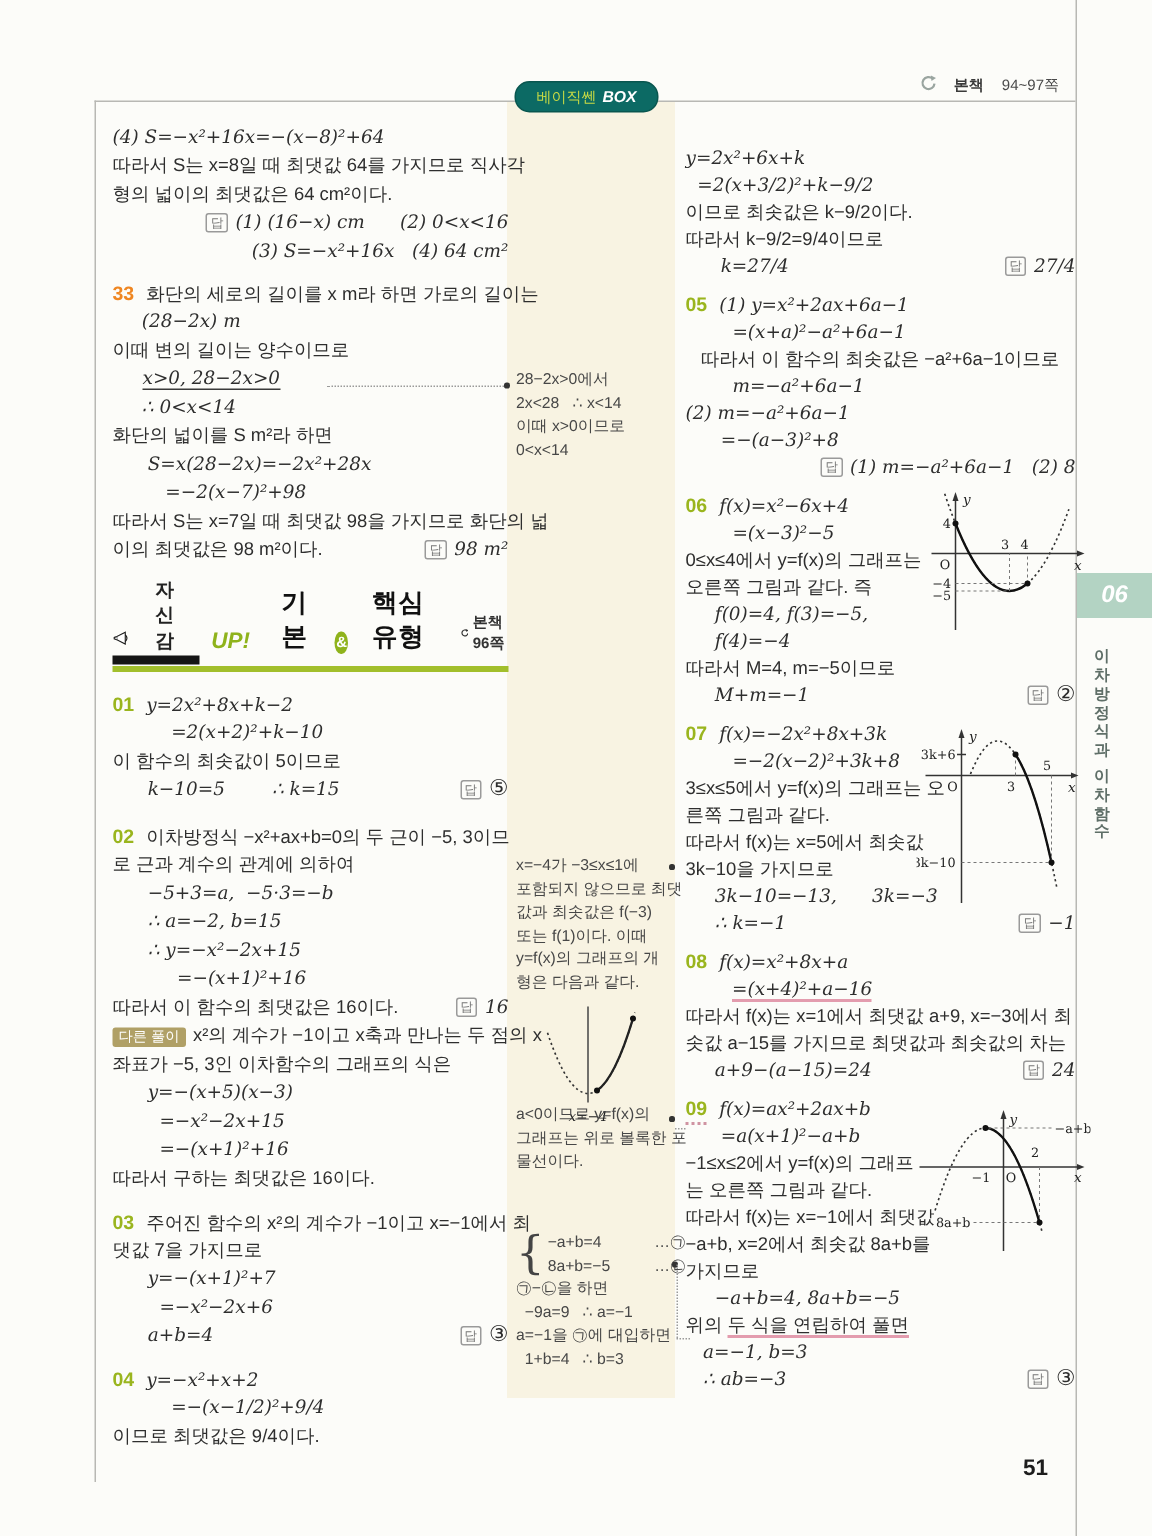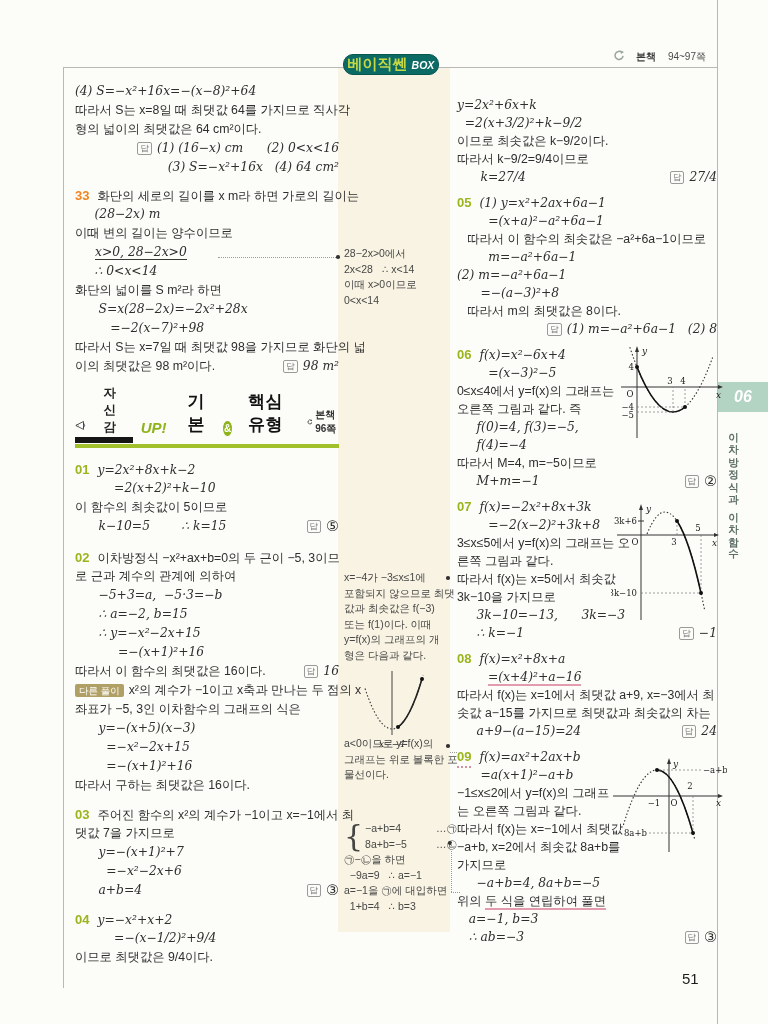--- a/index.html
+++ b/index.html
@@ -25,28 +25,28 @@
   .ml31{margin-left:31px}
   .dotnum{border-bottom:2px dotted #cf93a2}
   .mbadge{display:inline-block;background:#b0a066;color:#fff;font-size:9.5px;border-radius:2px;padding:1px 4px;margin-right:5px;line-height:11px}
   .note{position:absolute;width:104px;color:#474747}
   .note .ln{font-size:10.5px;height:15.5px;line-height:15.5px}
   .bullet{position:absolute;width:3.5px;height:3.5px;border-radius:50%;background:#333}
   .dotline{position:absolute;border-top:1px dotted #9a9a9a;height:0}
   .dotlinev{position:absolute;border-left:1px dotted #9a9a9a;width:0}
   .badge{position:absolute;left:343px;top:54px;width:94px;height:19px;background:#0c6a64;border-radius:10px;
          display:flex;align-items:center;justify-content:center;gap:4px;z-index:3;border:1px solid #09564f}
-  .badge .b1{color:#c6d944;font-size:15px;font-weight:bold}
+  .badge .b1{color:#c6d944;font-size:10px;font-weight:normal}
   .badge .b2{color:#fff;font-size:10.5px;font-weight:bold;font-style:italic}
   .hdr{position:absolute;top:50px;right:62px;font-size:10px;color:#4a4a4a;display:flex;align-items:flex-start;gap:12px}
   .hdr b{color:#3a3a3a}
   .tabnum{position:absolute;left:718px;top:382px;width:50px;height:30px;background:#b3d3c3;color:#fff;
           font-weight:bold;font-size:16px;display:flex;align-items:center;justify-content:center;font-style:italic}
   .tabtitle{position:absolute;left:727px;top:424px;writing-mode:vertical-rl;font-size:10.5px;color:#5f6f68;font-weight:bold;letter-spacing:2px}
-  .pagenum{position:absolute;left:682px;top:970px;font-size:15px;font-weight:normal;color:#1d1d1d}
+  .pagenum{position:absolute;left:682px;top:970px;font-size:15px;font-weight:bold;color:#1d1d1d}
   .sechdr{margin-top:30px;position:relative;height:42px}
   .shrow{display:flex;align-items:flex-end;gap:16px;height:30px}
   .sh1{font-size:12.5px;font-weight:bold;color:#222}
   .sh2{color:#8fb31c;font-weight:900;font-size:15px;font-style:italic;margin-right:5px}
   .sh3{font-size:17px;font-weight:900;letter-spacing:0.5px;color:#111}
   .shamp{width:15px;height:15px;border-radius:50%;background:#8fb31c;color:#fff;font-size:10px;font-weight:bold;
          display:inline-flex;align-items:center;justify-content:center}
   .shref{margin-left:auto;font-size:10px;font-weight:bold;color:#333;display:inline-flex;gap:3px;align-items:center}
   .blackbar{position:absolute;left:0;bottom:5px;width:58px;height:6px;background:#151515}
   .greenbar{position:absolute;left:0;bottom:0;width:100%;height:4px;background:#a2bf2c}
@@ -269,21 +269,20 @@
       </div>
     </div>
 
     <div class="blk" style="margin-top:8px">
       <div class="ln m"><span class="num">05</span><span>(1) y=x²+2ax+6a−1</span></div>
       <div class="ln m">        =(x+a)²−a²+6a−1</div>
       <div class="ln">   따라서 이 함수의 최솟값은 −a²+6a−1이므로</div>
       <div class="ln m">        m=−a²+6a−1</div>
       <div class="ln m">(2) m=−a²+6a−1</div>
       <div class="ln m">      =−(a−3)²+8</div>
-      <div class="ln">   따라서 m의 최댓값은 8이다.</div>
       <div class="ln" style="display:flex;justify-content:flex-end;align-items:center">
         <span class="abox">답</span>
         <span class="m">(1) m=−a²+6a−1   (2) 8</span>
       </div>
     </div>
 
     <div class="blk" style="margin-top:8px">
       <svg class="gsvg" style="right:-10px;top:-4px" width="112" height="100" viewBox="0 0 112 100">
         <line x1="6" y1="45" x2="104" y2="45" stroke="#333" stroke-width="1"></line>
         <path d="M103 43 L108 45 L103 47 Z" fill="#333"></path>

